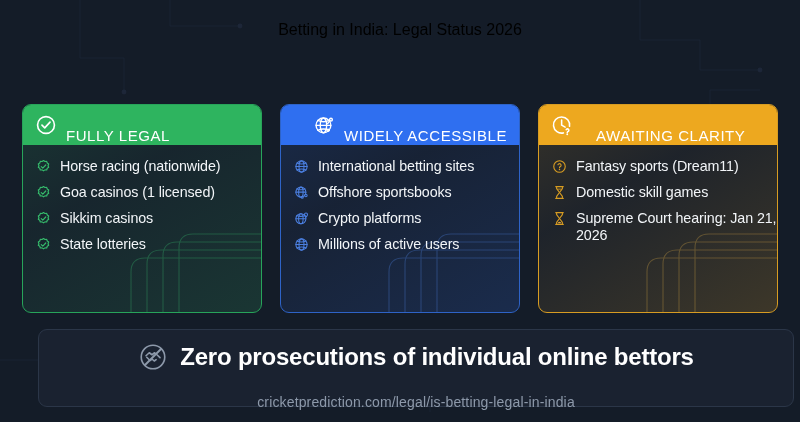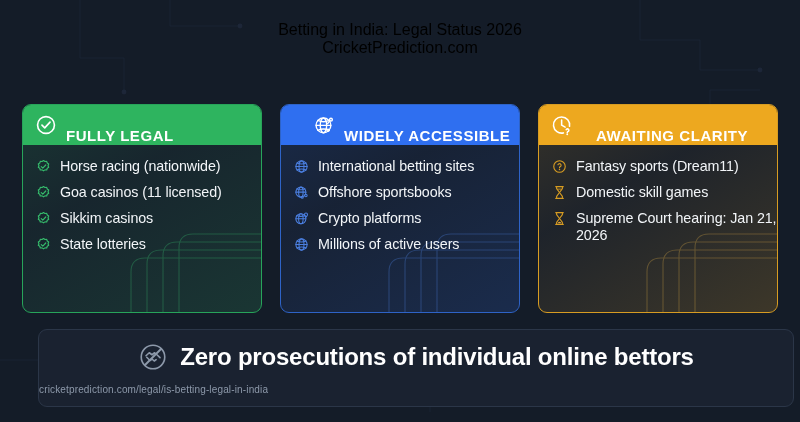--- a/index.html
+++ b/index.html
@@ -75,21 +75,21 @@
     height: 40px;
     display: flex;
     align-items: center;
     gap: 9px;
     padding: 0 0 0 12px;
     z-index: 3;
   }
 
   .card-head-label {
     font-size: 15px;
-    font-weight: bold;
+    font-weight: normal;
     color: #ffffff;
     letter-spacing: .55px;
     white-space: nowrap;
     margin-top: 20px;
   }
 
   .card-head-icon { display: block; flex: 0 0 auto; }
 
   .card-list {
     position: relative;
@@ -157,22 +157,23 @@
   }
 
   #banner-text {
     font-size: 24px;
     font-weight: bold;
     color: #ffffff;
     letter-spacing: -.2px;
   }
 
   #banner-url {
-    margin-top: 12px;
-    font-size: 10px;
+    text-align: center;
+    margin-top: 22px;
+    font-size: 14px;
     color: #8d99aa;
     letter-spacing: .15px;
   }
 </style>
 </head>
 <body>
 
 <svg id="bg-texture" width="800" height="422" viewBox="0 0 800 422" aria-hidden="true">
   <g stroke="#2a3purple"></g>
   <g fill="none" stroke="#243047" stroke-width="1" opacity=".75">
@@ -191,21 +192,20 @@
     <circle cx="710" cy="128" r="2.4"></circle>
     <circle cx="60" cy="400" r="2.4"></circle>
     <circle cx="470" cy="390" r="2.4"></circle>
   </g>
 </svg>
 
 <div id="root">
 
   <div id="header">
     <div>Betting in India: Legal Status 2026</div>
-    <div>CricketPrediction.com</div>
   </div>
 
   <div id="cards">
 
     <div class="card green">
       <div class="card-wash"></div>
       <svg class="card-deco" viewBox="0 0 150 120" fill="none" aria-hidden="true">
         <g stroke="#3fd47b" stroke-width="1.1" opacity=".5">
           <path d="M10 118 L10 66 Q10 52 24 52 L150 52"></path>
           <path d="M26 118 L26 58 Q26 44 40 44 L150 44"></path>
@@ -228,21 +228,21 @@
             <path d="M12 2.4 l2.3 1.6 2.8-.2 .9 2.7 2.3 1.6-1 2.6 1 2.6-2.3 1.6-.9 2.7-2.8-.2-2.3 1.6-2.3-1.6-2.8 .2-.9-2.7-2.3-1.6 1-2.6-1-2.6 2.3-1.6 .9-2.7 2.8 .2z"></path>
             <path d="M8.4 12.1 l2.5 2.5 4.7-5"></path>
           </svg>
           <span class="li-text">Horse racing (nationwide)</span>
         </li>
         <li>
           <svg class="li-icon" width="15" height="15" viewBox="0 0 24 24" fill="none" stroke="#35b96b" stroke-width="1.9" stroke-linecap="round" stroke-linejoin="round">
             <path d="M12 2.4 l2.3 1.6 2.8-.2 .9 2.7 2.3 1.6-1 2.6 1 2.6-2.3 1.6-.9 2.7-2.8-.2-2.3 1.6-2.3-1.6-2.8 .2-.9-2.7-2.3-1.6 1-2.6-1-2.6 2.3-1.6 .9-2.7 2.8 .2z"></path>
             <path d="M8.4 12.1 l2.5 2.5 4.7-5"></path>
           </svg>
-          <span class="li-text">Goa casinos (11 licensed)</span>
+          <span class="li-text">Goa casinos (1 licensed)</span>
         </li>
         <li>
           <svg class="li-icon" width="15" height="15" viewBox="0 0 24 24" fill="none" stroke="#35b96b" stroke-width="1.9" stroke-linecap="round" stroke-linejoin="round">
             <path d="M12 2.4 l2.3 1.6 2.8-.2 .9 2.7 2.3 1.6-1 2.6 1 2.6-2.3 1.6-.9 2.7-2.8-.2-2.3 1.6-2.3-1.6-2.8 .2-.9-2.7-2.3-1.6 1-2.6-1-2.6 2.3-1.6 .9-2.7 2.8 .2z"></path>
             <path d="M8.4 12.1 l2.5 2.5 4.7-5"></path>
           </svg>
           <span class="li-text">Sikkim casinos</span>
         </li>
         <li>
           <svg class="li-icon" width="15" height="15" viewBox="0 0 24 24" fill="none" stroke="#35b96b" stroke-width="1.9" stroke-linecap="round" stroke-linejoin="round">

